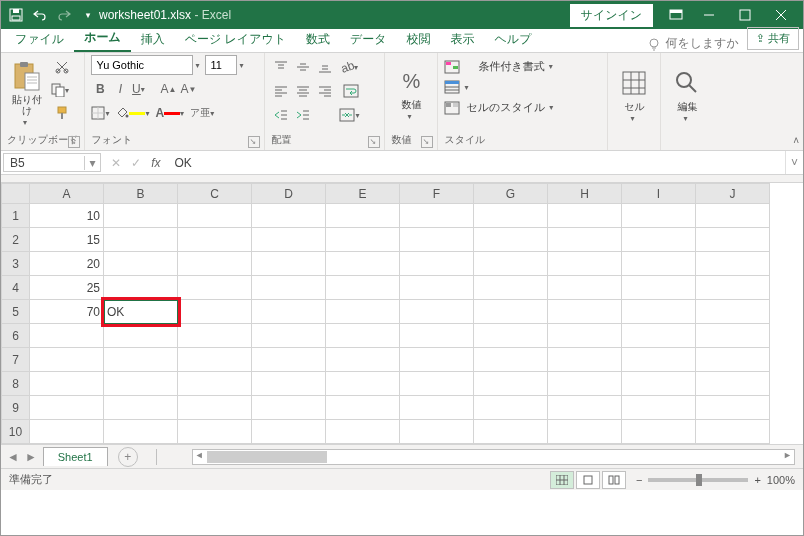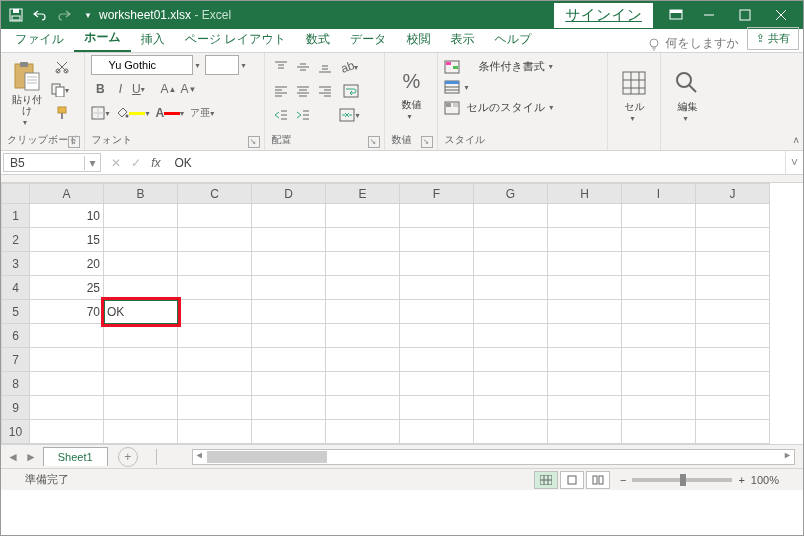--- a/index.html
+++ b/index.html
@@ -5,21 +5,21 @@
 * { box-sizing: border-box; margin: 0; padding: 0; font-family: "Yu Gothic", "Meiryo", sans-serif; }
 body { width: 804px; height: 536px; background: #fff; overflow: hidden; font-size: 12px; color: #444; border: 1px solid #999; }
 
 
 .titlebar { height: 28px; background: #217346; display: flex; align-items: center; color: #fff; padding: 0 4px; }
 .titlebar .qat { display: flex; gap: 2px; align-items: center; }
 .titlebar .qat .qbtn { width: 22px; height: 22px; display: flex; align-items: center; justify-content: center; cursor: pointer; }
 .titlebar .title { flex: 1; text-align: left; font-size: 12px; }
 .titlebar .title .fn { color: #fff; }
 .titlebar .title .app { color: #c8e0d0; }
-.titlebar .signin { background: #fff; color: #217346; padding: 2px 10px; font-size: 15px; border: 1px solid #fff; text-decoration: underline; }
+.titlebar .signin { background: #fff; color: #217346; padding: 2px 10px; font-size: 12px; border: 1px solid #fff; }
 .titlebar .winctl { display: flex; gap: 0; margin-left: 8px; }
 .titlebar .winctl .wbtn { width: 36px; height: 28px; display: flex; align-items: center; justify-content: center; cursor: pointer; }
 .titlebar .winctl .ribctl { width: 30px; }
 
 
 .tabs { height: 24px; background: #fff; border-bottom: 1px solid #d4d4d4; display: flex; align-items: flex-end; padding-left: 4px; }
 .tabs .tab { padding: 4px 10px; font-size: 12px; color: #217346; cursor: pointer; }
 .tabs .tab.active { border-bottom: 2px solid #217346; font-weight: bold; }
 .tabs .spacer { flex: 1; }
 .tabs .tell { display: flex; align-items: center; gap: 4px; color: #777; padding: 0 8px; }
@@ -32,21 +32,21 @@
 .group .glabel { text-align: left; font-size: 10px; color: #666; padding: 2px 0 3px; position: relative; }
 .group .glabel .dlaunch { position: absolute; right: -2px; bottom: 2px; width: 12px; height: 12px; border: 1px solid #aaa; font-size: 8px; line-height: 10px; color: #888; }
 .rcol { display: flex; flex-direction: column; gap: 3px; justify-content: flex-start; padding-top: 2px; }
 .rbtn { min-width: 18px; height: 20px; display: flex; align-items: center; justify-content: center; cursor: pointer; color: #666; }
 .rbtn.small { width: 20px; }
 .bigbtn { width: 40px; display: flex; flex-direction: column; align-items: center; justify-content: center; gap: 2px; cursor: pointer; }
 .bigbtn .bicon { width: 32px; height: 32px; display: flex; align-items: center; justify-content: center; }
 .bigbtn .blbl { font-size: 10px; text-align: center; line-height: 1.1; }
 .dd { width: 8px; font-size: 8px; color: #666; }
 .fontsel { display: flex; gap: 2px; }
-.fontsel input { height: 20px; border: 1px solid #ababab; font-size: 11px; padding: 0 16px; background: #fff; }
+.fontsel input { height: 20px; border: 1px solid #ababab; font-size: 11px; padding: 0 4px; background: #fff; }
 .fontname { width: 102px; }
 .fontsize { width: 32px; }
 .row { display: flex; gap: 2px; align-items: center; }
 .colorbar { width: 16px; height: 3px; display: block; }
 .collapse-caret { position: absolute; right: 4px; bottom: 4px; color: #666; font-size: 10px; }
 
 
 .fbar { height: 24px; border-bottom: 1px solid #d4d4d4; display: flex; align-items: stretch; background: #fff; }
 .namebox { width: 98px; border: 1px solid #ccc; margin: 2px; display: flex; align-items: center; }
 .namebox span { flex: 1; padding: 0 6px; font-size: 12px; }
@@ -75,21 +75,21 @@
 .sheettabs { height: 24px; background: #f3f2f1; border-top: 1px solid #d4d4d4; display: flex; align-items: center; }
 .sheettabs .nav { display: flex; padding: 0 6px; gap: 6px; color: #888; }
 .sheettabs .stab { background: #fff; border: 1px solid #aeaeae; border-bottom: none; padding: 3px 14px; font-size: 11px; color: #217346; }
 .sheettabs .addsheet { width: 20px; height: 20px; border: 1px solid #c0c0c0; border-radius: 50%; margin-left: 10px; text-align: center; line-height: 18px; color: #888; }
 .sheettabs .hsbar { flex: 1; margin: 0 8px 0 24px; height: 16px; background: #fff; border: 1px solid #c0c0c0; position: relative; }
 .sheettabs .hsbar::before { content: "◄"; position: absolute; left: 2px; font-size: 9px; color: #888; }
 .sheettabs .hsbar::after { content: "►"; position: absolute; right: 2px; font-size: 9px; color: #888; }
 .sheettabs .hsbar .thumb { position: absolute; left: 14px; top: 1px; bottom: 1px; width: 120px; background: #cdcdcd; }
 
 
-.status { height: 22px; background: #f3f2f1; border-top: 1px solid #d4d4d4; display: flex; align-items: center; padding: 0 24px; font-size: 11px; color: #555; }
+.status { height: 22px; background: #f3f2f1; border-top: 1px solid #d4d4d4; display: flex; align-items: center; padding: 0 8px; font-size: 11px; color: #555; }
 .status .sflex { flex: 1; }
 .status .viewbtn { width: 24px; height: 18px; border: 1px solid #c0c0c0; margin-left: 2px; display: flex; align-items: center; justify-content: center; font-size: 10px; background: #fff; }
 .status .viewbtn.active { background: #d4edda; }
 .status .zoom { display: flex; align-items: center; gap: 6px; margin-left: 10px; }
 .status .zslider { width: 100px; height: 4px; background: #c0c0c0; position: relative; }
 .status .zslider .zthumb { position: absolute; left: 48px; top: -4px; width: 6px; height: 12px; background: #888; }
 
 svg { display: block; }
 </style>
 </head>

